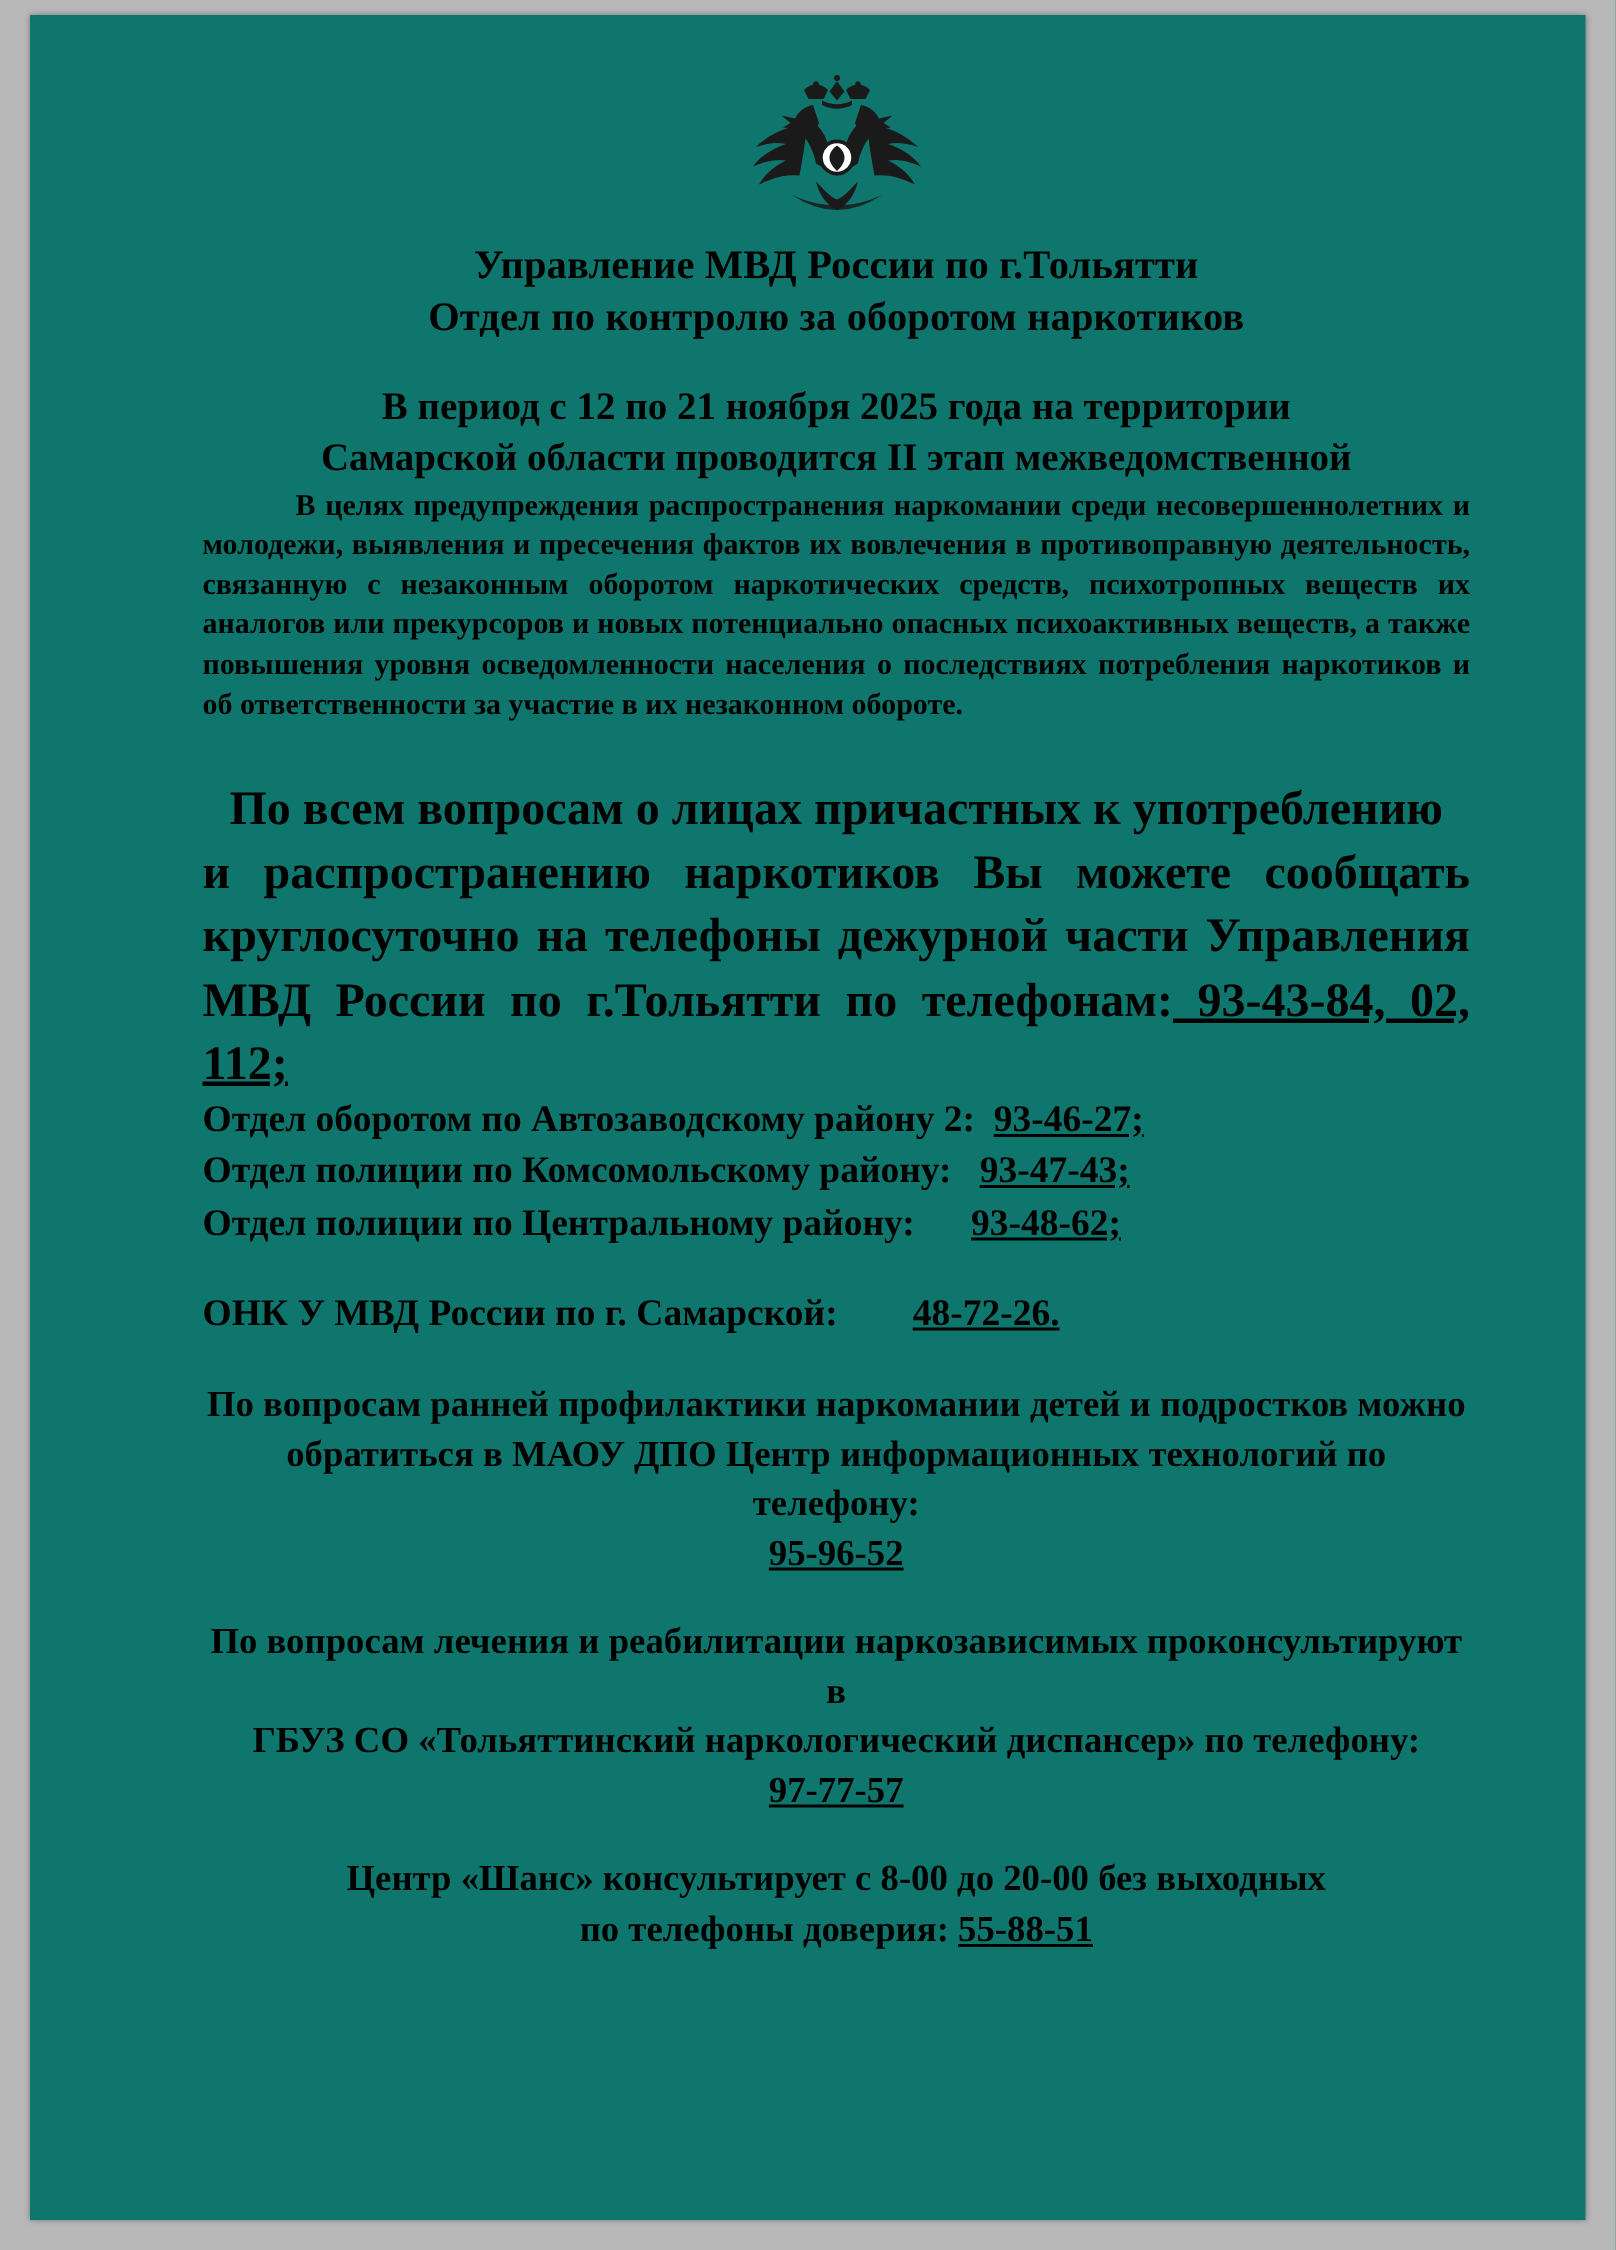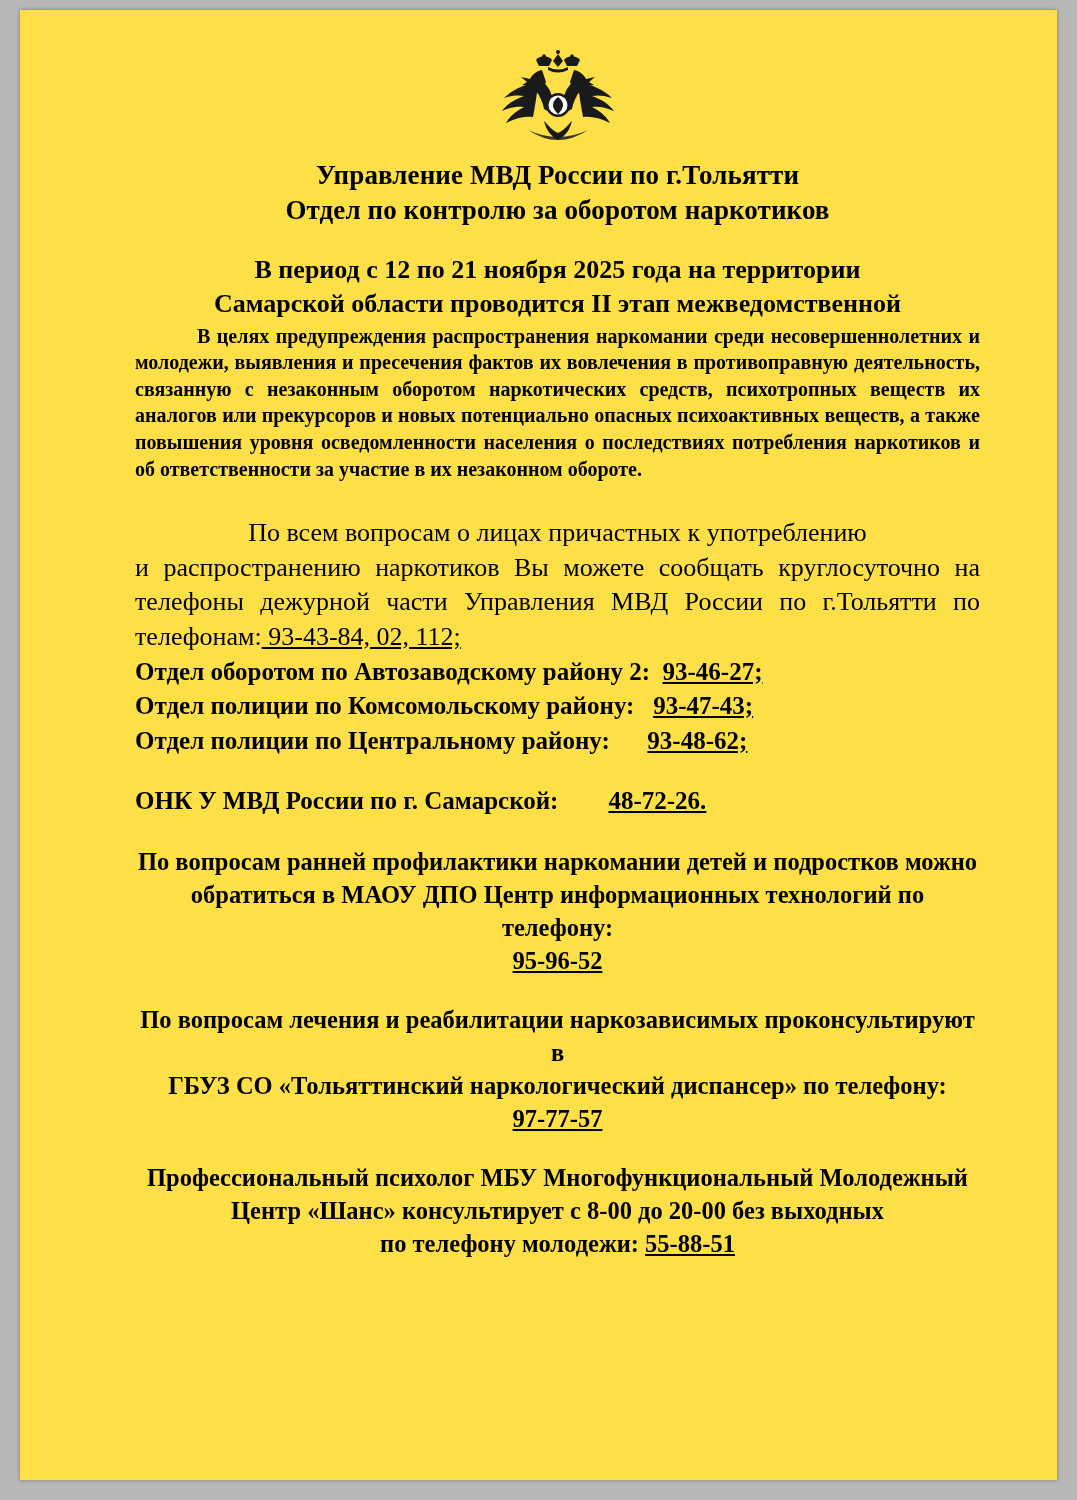--- a/index.html
+++ b/index.html
@@ -11,21 +11,21 @@
     width: 1077px;
     height: 1500px;
     overflow: hidden;
     font-family: "Liberation Serif", serif;
   }
   .page {
     position: relative;
     width: 1037px;
     height: 1470px;
     margin: 10px auto 0 auto;
-    background: #fde047;
+    background: #0f766e;
     box-shadow: 0 0 4px rgba(0,0,0,0.35);
     box-sizing: border-box;
     padding: 0;
     overflow: hidden;
   }
   .content {
     position: absolute;
     left: 115px;
     top: 40px;
     width: 845px;
@@ -59,22 +59,22 @@
     font-weight: bold;
     font-size: 20px;
     line-height: 1.33;
     text-indent: 62px;
     margin-top: 2px;
   }
   .spacer-md { height: 26px; }
   .spacer-lg { height: 34px; }
 
   .contact-lead {
-    font-weight: normal;
-    font-size: 26px;
+    font-weight: bold;
+    font-size: 32px;
     line-height: 1.33;
     text-align: justify;
   }
   .contact-lead .indent-first {
     display: block;
     text-align: center;
   }
   .u { text-decoration: underline; }
 
   .dept-line {
@@ -171,21 +171,20 @@
 
     <div class="block-center">
       <div>По вопросам лечения и реабилитации наркозависимых проконсультируют в</div>
       <div>ГБУЗ СО «Тольяттинский наркологический диспансер» по телефону:</div>
       <div class="u" style="display:inline-block">97-77-57</div>
     </div>
 
     <div class="spacer-md"></div>
 
     <div class="block-center">
-      <div>Профессиональный психолог МБУ Многофункциональный Молодежный</div>
       <div>Центр «Шанс» консультирует с 8-00 до 20-00 без выходных</div>
-      <div><span>по телефону молодежи: </span><span class="u">55-88-51</span></div>
+      <div><span>по телефоны доверия: </span><span class="u">55-88-51</span></div>
     </div>
 
     <div class="spacer-md"></div>
 
   </div>
 </div>
 
 </body></html>

